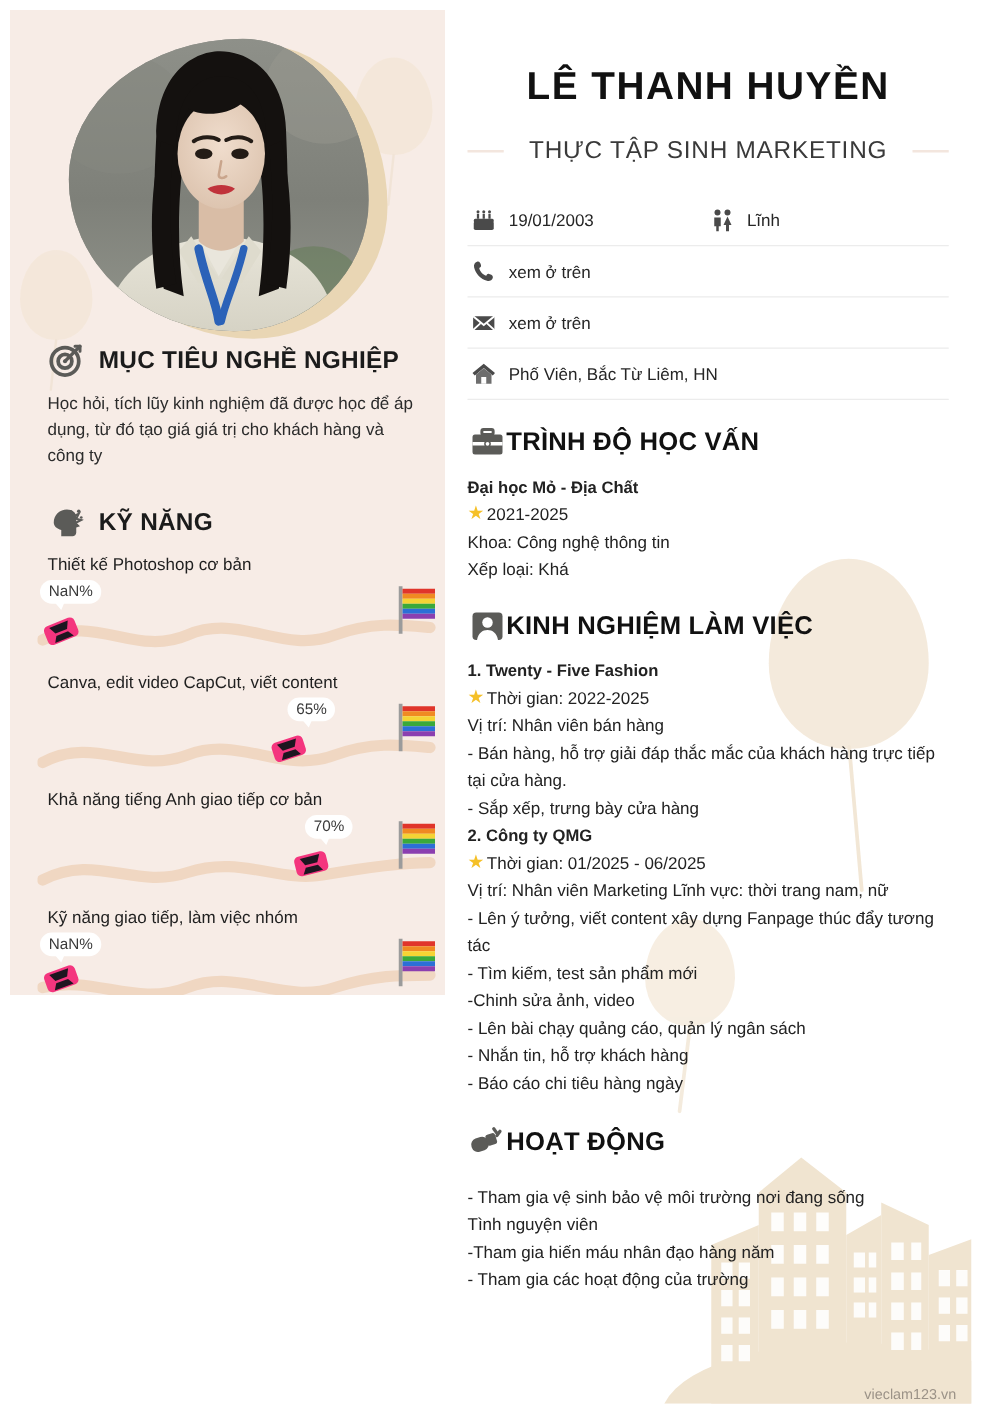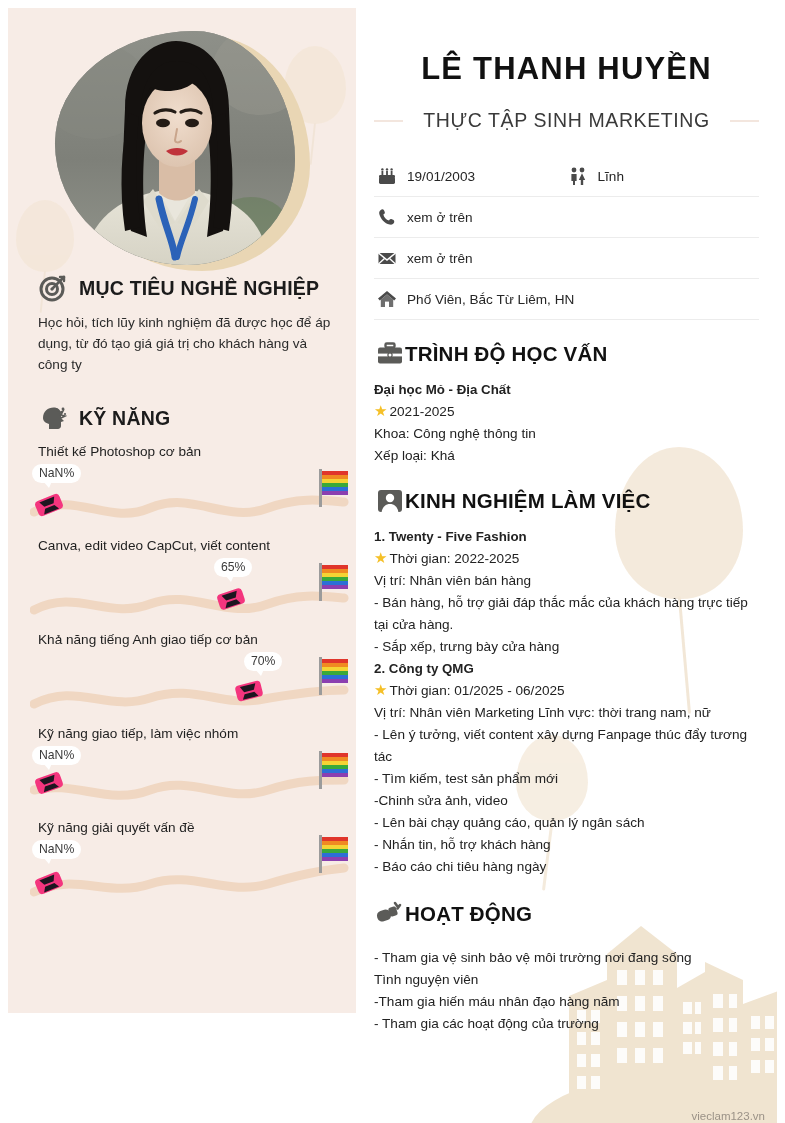--- a/index.html
+++ b/index.html
@@ -13,21 +13,21 @@
     position: relative;
     width: 785px; height: 1123px;
     background: #ffffff;
     overflow: hidden;
   }
 
   
   .left-col {
     position: absolute;
     left: 8px; top: 8px;
-    width: 348px; height: 1005px;
+    width: 348px; height: 788px;
     background: #f7ece6;
     overflow: hidden;
   }
   .balloon {
     position: absolute;
     background: #f3e4d1;
     border-radius: 50% 50% 48% 48% / 55% 55% 45% 45%;
     opacity: .55;
   }
   .balloon .string {
@@ -297,21 +297,21 @@
                 <rect x="6" y="19" width="26" height="4" fill="#2c6fd6"></rect>
                 <rect x="6" y="23" width="26" height="4" fill="#8b3fb0"></rect>
               </svg>
             </span>
           </div>
         </div>
 
         <div class="skill">
           <div class="skill-name">Canva, edit video CapCut, viết content</div>
           <div class="skill-row">
-            <span class="bubble" style="left:184px;">65%</span>
+            <span class="bubble" style="left:200px;">65%</span>
             <svg class="road" viewBox="0 0 320 44">
               <path d="M4 34 C46 12 78 44 120 28 C162 12 196 44 238 28 C268 17 292 20 314 22" stroke="#f0d7c2" stroke-width="9" fill="none" stroke-linecap="round"></path>
             </svg>
             <span class="car" style="left:186px; top:32px; transform: rotate(-18deg);">
               <svg width="30" height="22" viewBox="0 0 30 22">
                 <rect x="2" y="3" width="26" height="16" rx="4" fill="#f4357e"></rect>
                 <path d="M7 5 L23 5 L20 11 L10 11 Z" fill="#1d1620"></path>
                 <path d="M10 13 L20 13 L23 18 L7 18 Z" fill="#1d1620"></path>
               </svg>
             </span>

